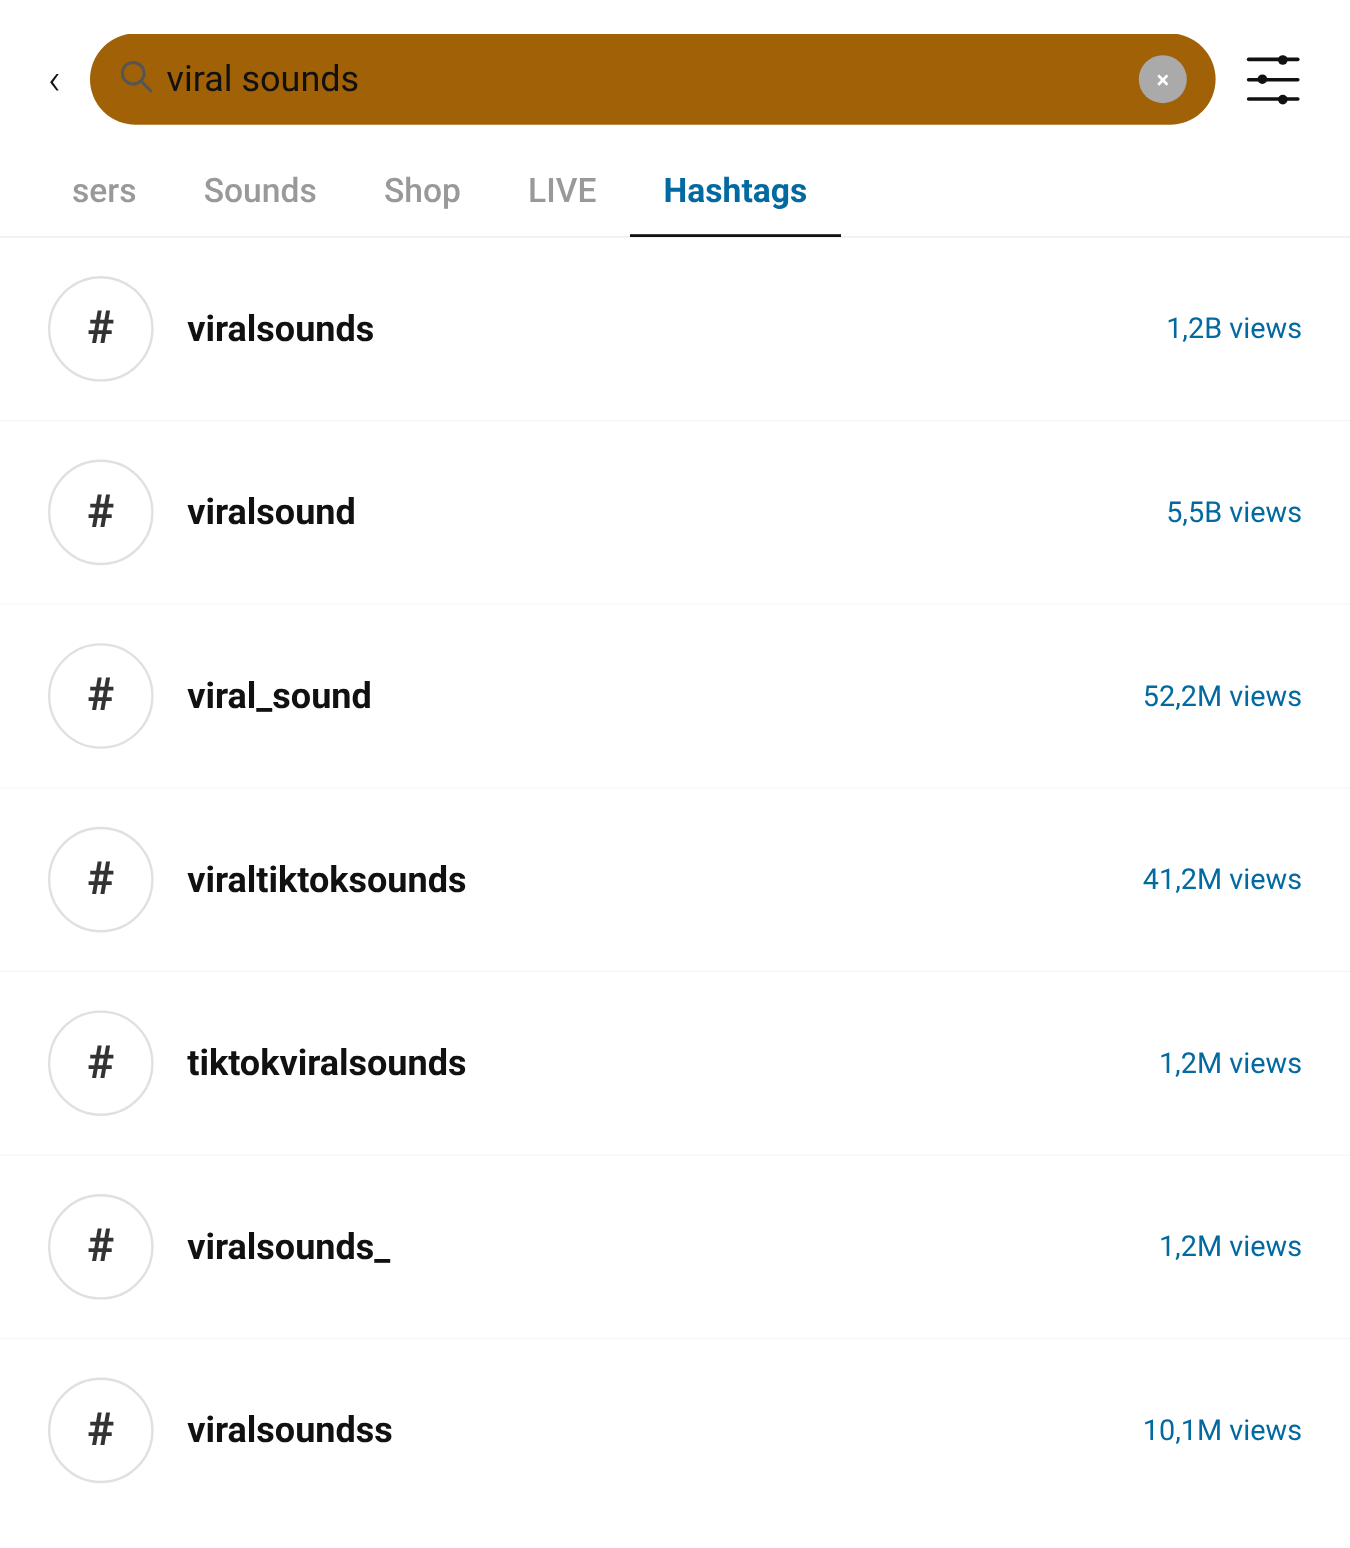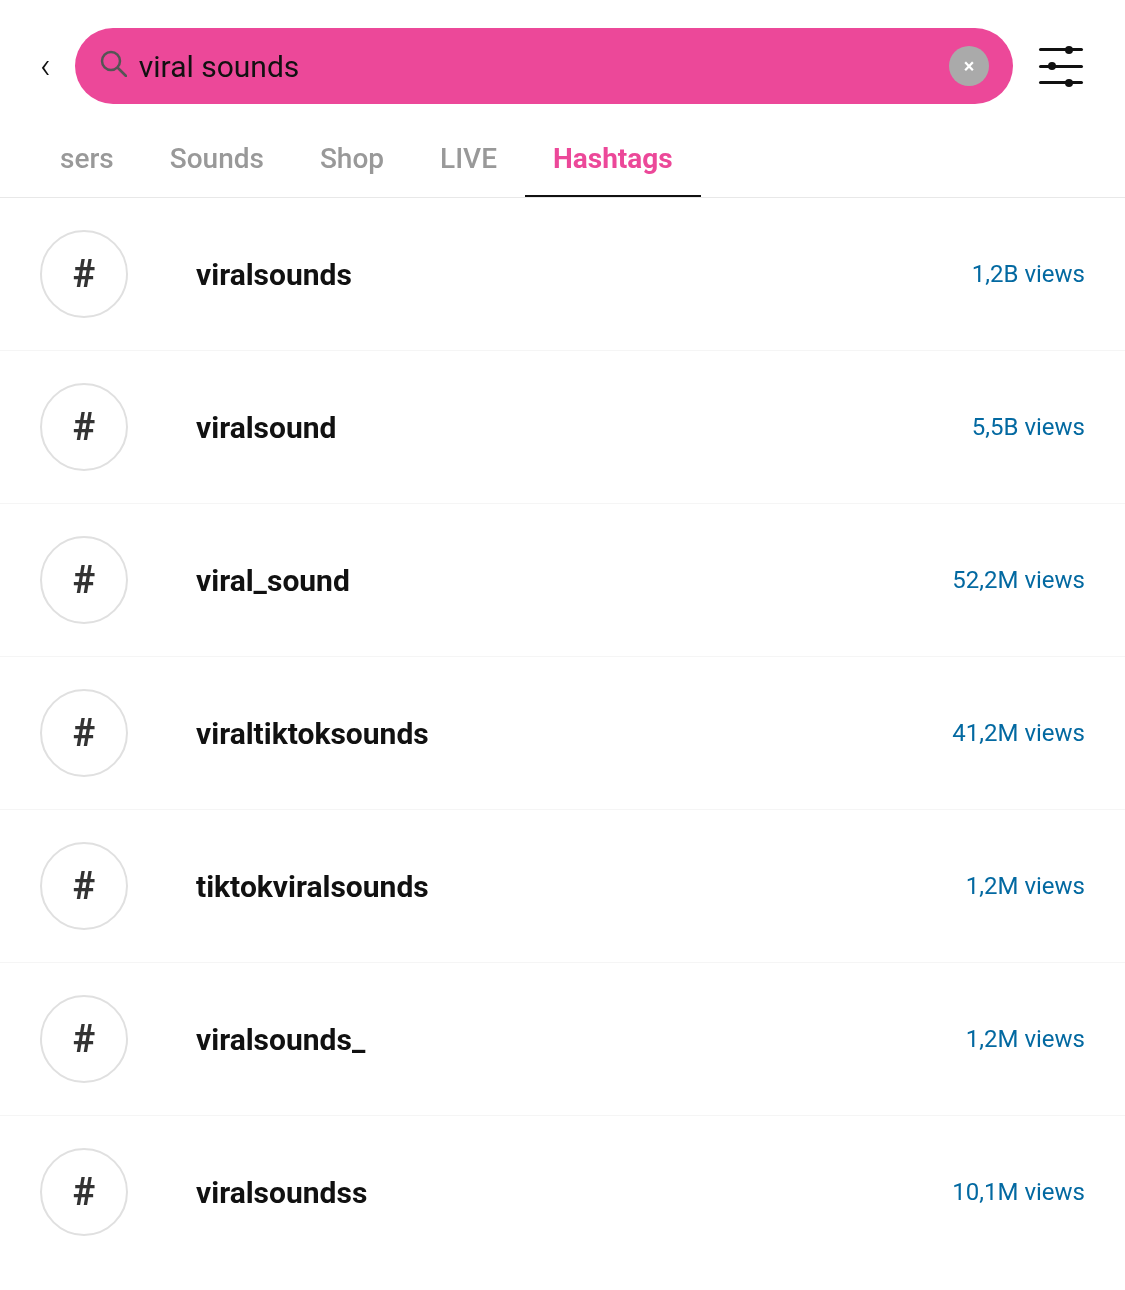--- a/index.html
+++ b/index.html
@@ -33,21 +33,21 @@
       font-weight: 300;
       line-height: 1;
       padding: 4px 8px;
       flex-shrink: 0;
     }
 
     .search-bar {
       flex: 1;
       display: flex;
       align-items: center;
-      background: #ec4899;
+      background: #a16207;
       border-radius: 50px;
       padding: 18px 24px;
       gap: 12px;
     }
 
     .search-icon-wrap {
       color: #555;
       font-size: 28px;
       flex-shrink: 0;
     }
@@ -142,21 +142,21 @@
       color: #999;
       cursor: pointer;
       white-space: nowrap;
       position: relative;
       font-weight: 500;
       border-bottom: 3px solid transparent;
       margin-bottom: -1px;
     }
 
     .tab.active {
-      color: #ec4899;
+      color: #0369a1;
       font-weight: 700;
       border-bottom: 3px solid #111;
     }
 
     
     .results-list {
       padding: 0;
     }
 
     .result-item {
@@ -188,21 +188,20 @@
       font-size: 38px;
       color: #333;
       font-weight: 700;
       line-height: 1;
     }
 
     .result-tag {
       font-size: 30px;
       font-weight: 700;
       color: #111;
-      margin-left: 40px;
     }
 
     .result-views {
       font-size: 24px;
       color: #0369a1;
       margin-left: auto;
       flex-shrink: 0;
       white-space: nowrap;
     }
   </style>

